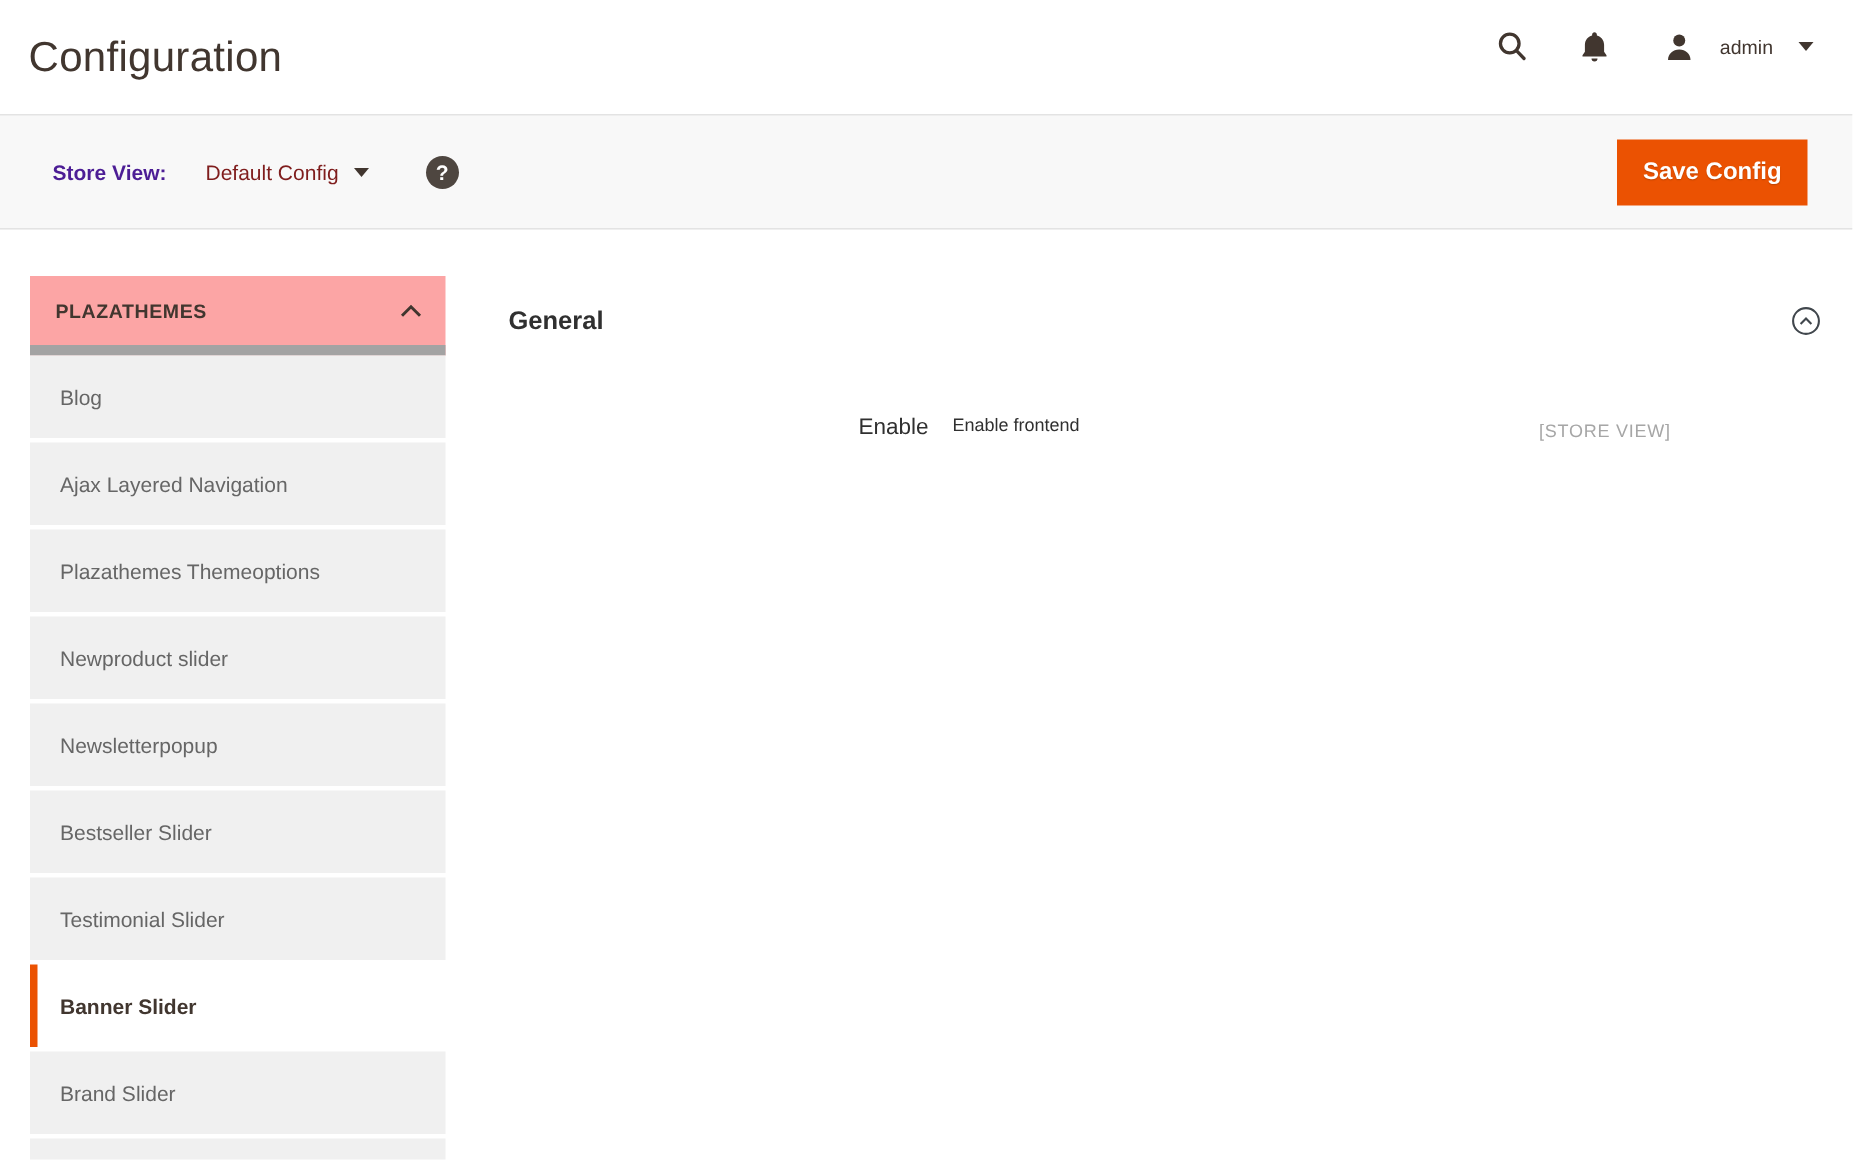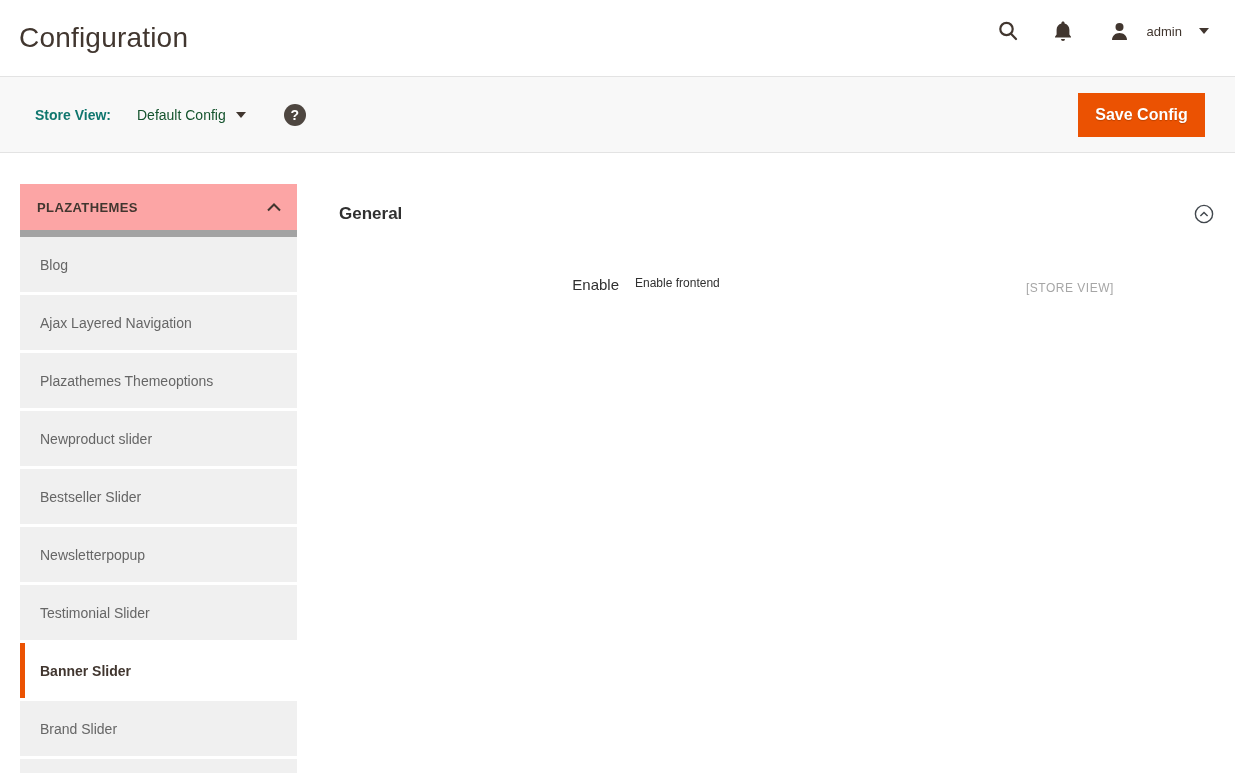--- a/index.html
+++ b/index.html
@@ -25,23 +25,23 @@
   }
 
   
   .toolbar {
     height: 77px; background: #f8f8f8;
     border-top: 1px solid #e3e3e3; border-bottom: 1px solid #e3e3e3;
     display: flex; align-items: center; justify-content: space-between;
     padding: 0 30px 0 35px;
   }
   .toolbar-left { display: flex; align-items: center; }
-  .store-view-label { font-size: 14px; font-weight: 700; color: #0f766e; }
+  .store-view-label { font-size: 14px; font-weight: 700; color: #4c1d95; }
   .store-view-switcher { display: flex; align-items: center; gap: 10px; margin-left: 26px; cursor: pointer; }
-  .store-view-value { font-size: 14px; color: #14532d; }
+  .store-view-value { font-size: 14px; color: #7f1d1d; }
   .caret-down-sm {
     width: 0; height: 0; display: inline-block;
     border-left: 5px solid transparent; border-right: 5px solid transparent;
     border-top: 6px solid #41362f;
   }
   .help-icon {
     width: 22px; height: 22px; border-radius: 50%;
     background: #4e4640; color: #ffffff;
     font-size: 14px; font-weight: 700;
     display: flex; align-items: center; justify-content: center;
@@ -162,22 +162,22 @@
       <span class="nav-section-title">PLAZATHEMES</span>
       <svg width="14" height="9" viewBox="0 0 14 9">
         <polyline points="1,7.5 7,1.5 13,7.5" fill="none" stroke="#41362f" stroke-width="2"></polyline>
       </svg>
     </div>
     <ul class="nav-items">
       <li class="nav-item">Blog</li>
       <li class="nav-item">Ajax Layered Navigation</li>
       <li class="nav-item">Plazathemes Themeoptions</li>
       <li class="nav-item">Newproduct slider</li>
+      <li class="nav-item">Newsletterpopup</li>
       <li class="nav-item">Bestseller Slider</li>
-      <li class="nav-item">Newsletterpopup</li>
       <li class="nav-item">Testimonial Slider</li>
       <li class="nav-item active">Banner Slider</li>
       <li class="nav-item">Brand Slider</li>
       <li class="nav-item partial"></li>
     </ul>
   </nav>
 
   <main class="main-panel">
     <div class="section-header">
       <span class="section-title">General</span>

